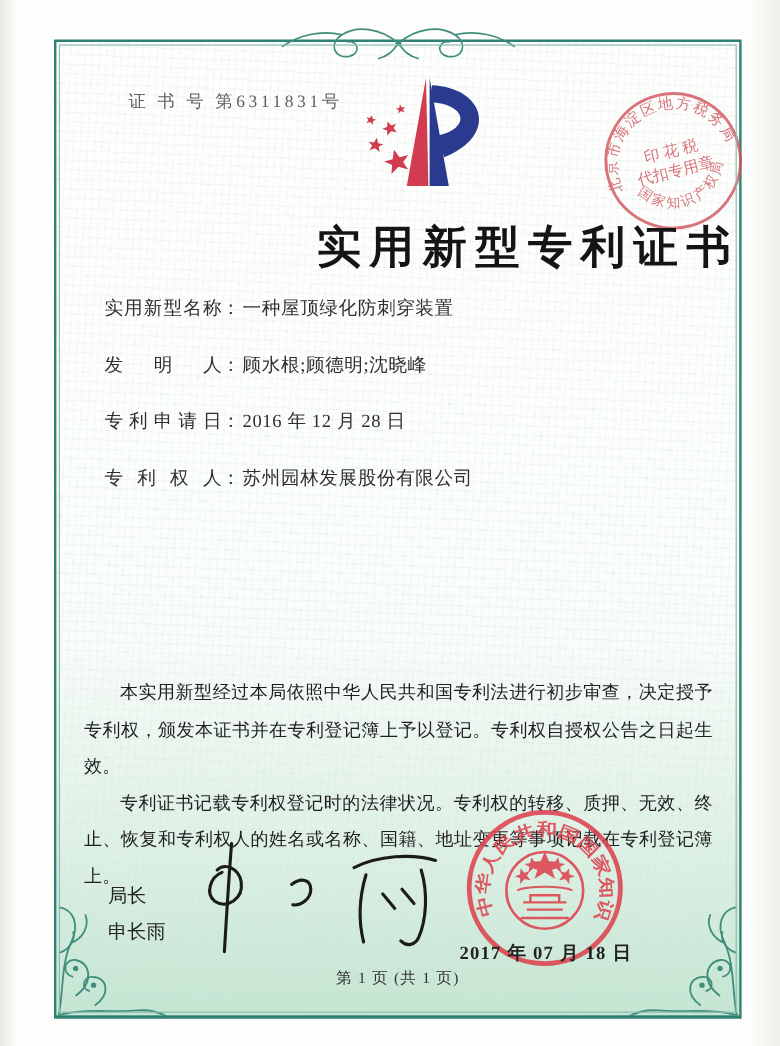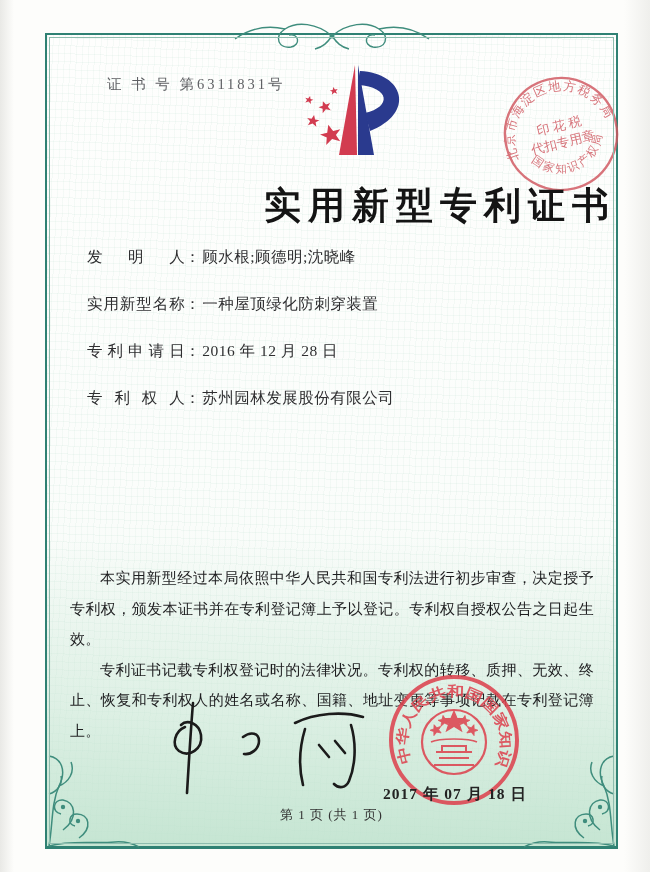--- a/index.html
+++ b/index.html
@@ -146,38 +146,42 @@
         </text>
         <text x="61" y="57" text-anchor="middle" font-size="13" fill="#cf555e">印 花 税</text>
         <text x="61" y="74" text-anchor="middle" font-size="13" fill="#cf555e">代扣专用章</text>
       </svg>
     </div>
 
     <div class="title">实用新型专利证书</div>
 
     <div class="fields">
       <div class="frow">
+        <span class="f-label">实用新型名称</span><span class="f-sep">：</span><span class="f-value">一种屋顶绿化防刺穿装置</span>
+      </div>
+      <div class="frow">
         <span class="f-label">发明人</span><span class="f-sep">：</span><span class="f-value">顾水根;顾德明;沈晓峰</span>
-      </div>
-      <div class="frow">
-        <span class="f-label">实用新型名称</span><span class="f-sep">：</span><span class="f-value">一种屋顶绿化防刺穿装置</span>
       </div>
       <div class="frow">
         <span class="f-label">专利申请日</span><span class="f-sep">：</span><span class="f-value">2016 年 12 月 28 日</span>
       </div>
       <div class="frow">
         <span class="f-label">专利权人</span><span class="f-sep">：</span><span class="f-value">苏州园林发展股份有限公司</span>
       </div>
     </div>
 
     <div class="bodytext">
       <p>本实用新型经过本局依照中华人民共和国专利法进行初步审查，决定授予专利权，颁发本证书并在专利登记簿上予以登记。专利权自授权公告之日起生效。</p>
       <p>专利证书记载专利权登记时的法律状况。专利权的转移、质押、无效、终止、恢复和专利权人的姓名或名称、国籍、地址变更等事项记载在专利登记簿上。</p>
     </div>
 
+    <div class="director">
+      <div>局长</div>
+      <div>申长雨</div>
+    </div>
 
     <div class="signature">
       <svg width="230" height="105" viewBox="0 0 230 105">
         <g fill="none" stroke="#1b1b1b" stroke-width="2.6" stroke-linecap="round">
           <path d="M38,30 C28,34 24,48 32,54 C42,61 56,52 54,38 C52,26 40,22 34,28"></path>
           <path d="M46,6 C44,30 42,62 40,96"></path>
           <path d="M96,40 C104,34 112,36 112,44 C112,52 104,58 97,57"></path>
           <path d="M148,26 C168,16 196,14 216,20"></path>
           <path d="M158,32 C152,52 152,72 156,88"></path>
           <path d="M204,28 C210,48 208,70 202,84 C199,91 192,92 187,87"></path>

